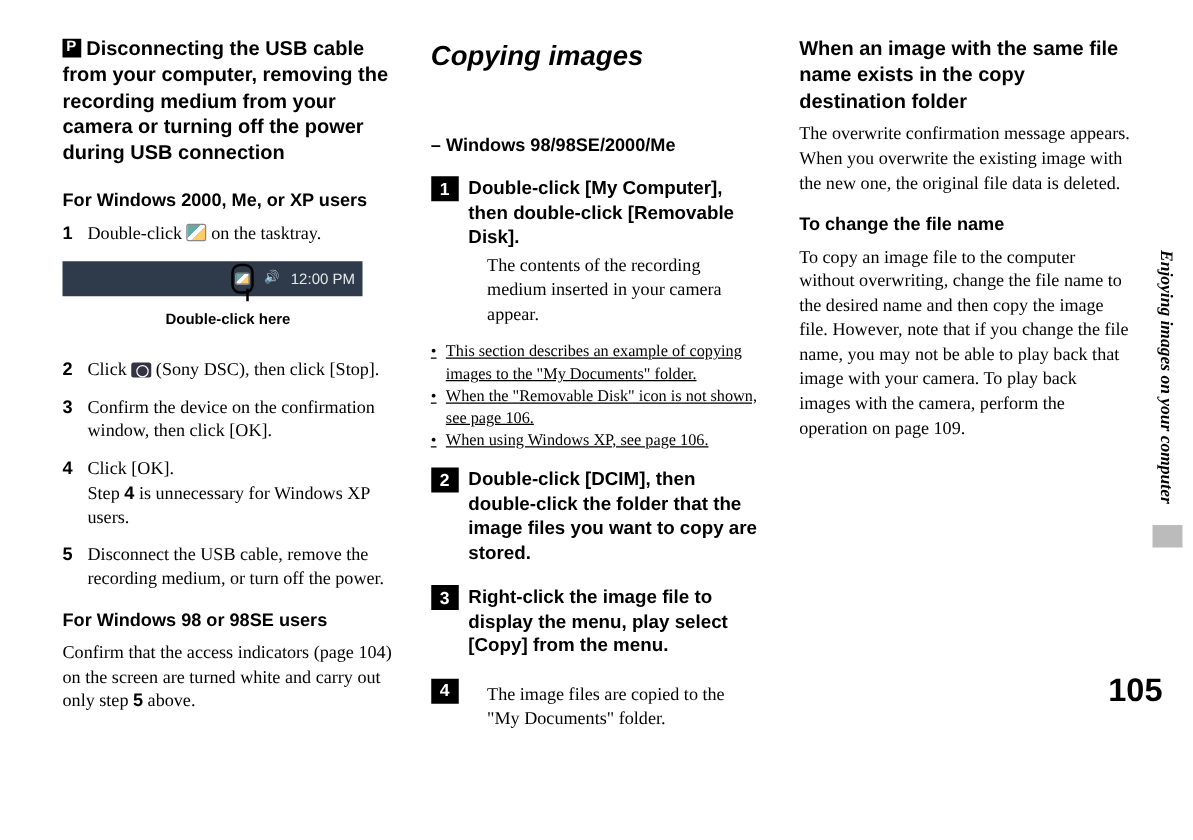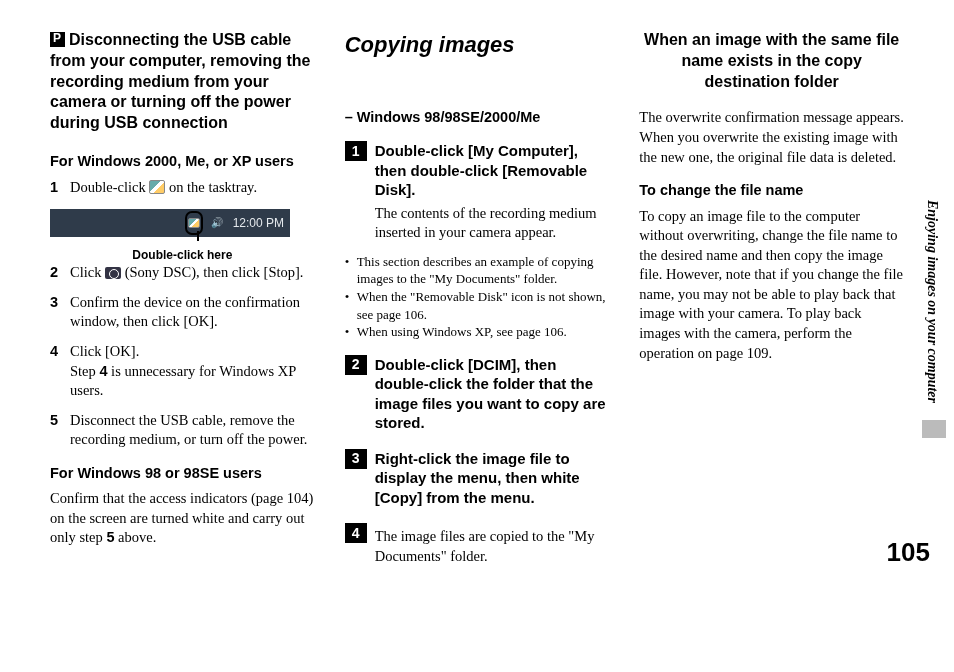--- a/index.html
+++ b/index.html
@@ -13,29 +13,29 @@
   ol.steps > li { display: flex; margin-bottom: 10px; }
   ol.steps .num { font-weight: bold; font-family: Arial, Helvetica, sans-serif; width: 20px; flex: 0 0 20px; }
   ol.steps .body { flex: 1; }
   .hint-icon { display: inline-block; width: 16px; height: 14px; vertical-align: -2px; background: linear-gradient(135deg,#6aa 0 40%, #fff 40% 60%, #fc6 60%); border: 1px solid #888; border-radius: 2px; }
   .cam-icon { display:inline-block; width:16px; height:12px; vertical-align:-2px; background:#334; border-radius:2px; position:relative; }
   .cam-icon::after{content:"";position:absolute;left:4px;top:2px;width:8px;height:8px;border-radius:50%;border:1.5px solid #fff;}
   .tasktray { width: 240px; height: 28px; background:#2f3b4a; margin: 8px 0 4px 0; display:flex; align-items:center; justify-content:flex-end; gap:6px; padding:0 6px; font-family: Arial, sans-serif; font-size:12px; color:#e4e8ec; }
   .tasktray .slot { width:18px; height:18px; display:flex; align-items:center; justify-content:center; }
   .circle-mark { border:2px solid #000; border-radius:7px; width:24px; height:24px; display:flex; align-items:center; justify-content:center; position:relative; }
   .circle-mark::after { content:""; position:absolute; bottom:-8px; left:10px; width:2px; height:10px; background:#000; }
-  .dbl-here { text-align:center; font-family:Arial, sans-serif; font-size:12px; font-weight:bold; margin:10px 0 0 0; }
+  .dbl-here { text-align:center; font-family:Arial, sans-serif; font-size:12px; font-weight:bold; margin:10px 0 24px 0; }
   .sec-title { font-family: Arial, Helvetica, sans-serif; font-weight: bold; font-style: italic; font-size: 22px; margin-bottom: 2px; }
   .sec-sub { font-family: Arial, Helvetica, sans-serif; font-weight: bold; font-size: 14.5px; margin-bottom: 14px; margin-top: 48px; }
   .blk-step { display:flex; margin-bottom: 16px; }
   .blk-step .sq { width:22px; height:20px; background:#000; color:#fff; font-family:Arial, sans-serif; font-weight:bold; font-size:14px; display:flex; align-items:center; justify-content:center; flex:0 0 22px; margin-right:8px; }
   .blk-step .txt { flex:1; font-family: Arial, Helvetica, sans-serif; font-weight:bold; font-size:15px; line-height:1.3; }
-  .blk-step .rom { font-family: "Times New Roman", serif; font-weight: normal; font-size:14.5px; line-height:1.35; margin-top:4px; }
+  .blk-step .rom { font-family: "Times New Roman", serif; font-weight: normal; font-size:14.5px; line-height:1.35; margin-top:4px;margin-left:15px; }
   .bullets { list-style:none; padding:0; margin: -6px 0 14px 0; font-size:13px; }
-  .bullets li { display:flex; }
+  .bullets li { display:flex;text-decoration:underline; }
   .bullets li::before { content:"•"; width:12px; flex:0 0 12px; }
   .para { margin-bottom: 14px; }
   .side-label { position:absolute; right: 14px; top: 200px; writing-mode: vertical-rl; font-family: "Times New Roman", serif; font-style: italic; font-weight: bold; font-size: 14px; }
   .side-bar { position:absolute; right: 8px; top: 420px; width: 24px; height: 18px; background:#bbb; }
   .page-num { position:absolute; right: 24px; bottom: 16px; font-family: Arial, Helvetica, sans-serif; font-weight: bold; font-size: 26px; }
   .info-sq { display:inline-block; width:15px; height:15px; background:#000; vertical-align:-2px; margin-right:4px; position:relative; }
   .info-sq::after { content:"P"; position:absolute; left:3px; top:-1px; color:#fff; font-family:Arial,sans-serif; font-size:12px; font-weight:bold; }
   .snd { font-family:Arial,sans-serif; font-size:10px; vertical-align:1px; }
 </style>
 </head>
@@ -126,32 +126,32 @@
             <span>When using Windows XP, see page 106.</span>
           </li>
       </ul>
 
       <div class="blk-step">
         <div class="sq">2</div>
         <div class="txt">Double-click [DCIM], then double-click the folder that the image files you want to copy are stored.</div>
       </div>
       <div class="blk-step">
         <div class="sq">3</div>
-        <div class="txt">Right-click the image file to display the menu, then white [Copy] from the menu.</div>
+        <div class="txt">Right-click the image file to display the menu, play select [Copy] from the menu.</div>
       </div>
       <div class="blk-step">
         <div class="sq">4</div>
         <div class="txt">
           <div class="rom">The image files are copied to the "My Documents" folder.</div>
         </div>
       </div>
     </div>
 
     <div class="col">
-      <div class="hdr-block" style="margin-bottom:16px;text-align:center;">When an image with the same file name exists in the copy destination folder</div>
+      <div class="hdr-block" style="margin-bottom:6px;">When an image with the same file name exists in the copy destination folder</div>
       <div class="para">The overwrite confirmation message appears. When you overwrite the existing image with the new one, the original file data is deleted.</div>
 
       <div class="sub-bold">To change the file name</div>
       <div class="para">To copy an image file to the computer without overwriting, change the file name to the desired name and then copy the image file. However, note that if you change the file name, you may not be able to play back that image with your camera. To play back images with the camera, perform the operation on page 109.</div>
     </div>
 
   </div>
 
   <div class="side-label">Enjoying images on your computer</div>
   <div class="side-bar"></div>

